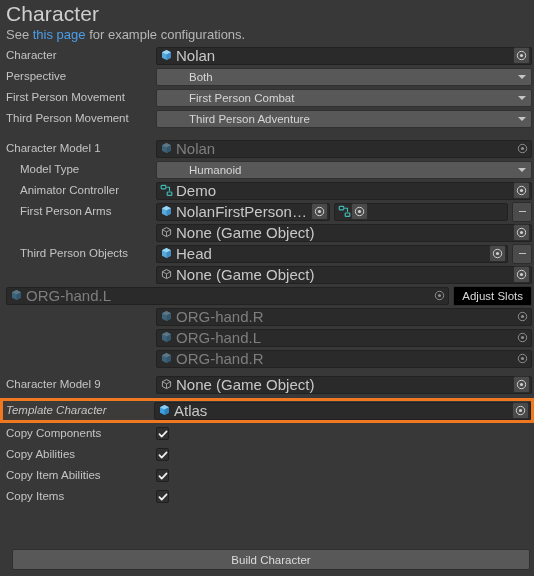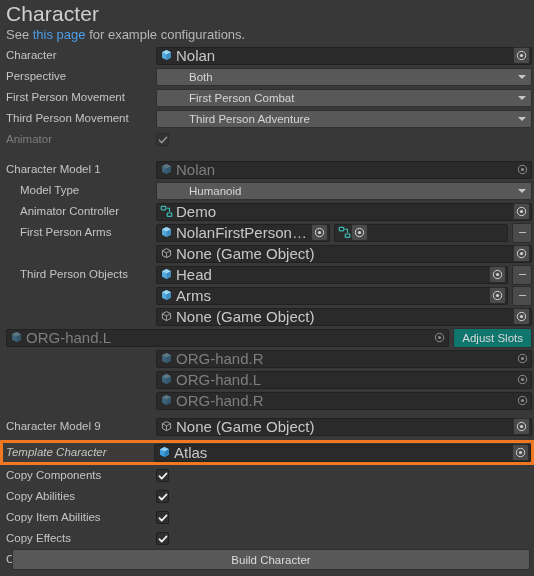--- a/index.html
+++ b/index.html
@@ -76,21 +76,21 @@
   
   .minus{
     width:18px;height:18px;flex:0 0 18px;margin-left:4px;
     background:#4b4b4b;border:1px solid #2c2c2c;border-radius:2px;
     display:flex;align-items:center;justify-content:center;cursor:pointer;
   }
   .minus i{display:block;width:7px;height:1px;background:#c0c0c0;}
 
   
   .pushbtn{
-    height:18px;background:#0f766e;border:1px solid #303030;border-radius:2px;
+    height:18px;background:#000000;border:1px solid #303030;border-radius:2px;
     color:#d8d8d8;font-size:11.5px;line-height:16px;
     display:flex;align-items:center;justify-content:center;
     padding:0 8px;margin-left:4px;cursor:pointer;white-space:nowrap;flex:0 0 auto;
   }
   .buildbtn{
     position:absolute;left:12px;right:4px;bottom:6px;height:19px;
     background:#585858;border:1px solid #2f2f2f;border-radius:2px;
     color:#dcdcdc;font-size:11.5px;
     display:flex;align-items:center;justify-content:center;cursor:pointer;
   }
@@ -174,32 +174,20 @@
   <div class="row">
     <div class="lbl">Third Person Movement</div>
     <div class="fields">
       <div class="dropdown">
         <span class="txt">Third Person Adventure</span>
         <span class="caret"></span>
       </div>
     </div>
   </div>
 
-  <div class="row">
-    <div class="lbl dim">Animator</div>
-    <div class="fields">
-      <span class="cbwrap">
-        <span class="cb dim">
-          <svg width="10" height="10" viewBox="0 0 10 10">
-              <path d="M1.4 5.2 3.7 7.6 8.6 2.3" fill="none" stroke="#d5d5d5" stroke-width="1.6" stroke-linecap="round" stroke-linejoin="round"></path>
-            </svg>
-        </span>
-      </span>
-    </div>
-  </div>
 
   <div class="gap"></div>
 
   <div class="row">
     <div class="lbl">Character Model 1</div>
     <div class="fields">
       <div class="objfield dim">
         <span class="ico">
           <svg width="13" height="13" viewBox="0 0 13 13">
               <path d="M6.5 1 11 3.3v5.4L6.5 11 2 8.7V3.3z" fill="#55a9dd"></path>
@@ -329,44 +317,20 @@
               <circle cx="5.5" cy="5.5" r="1.6" fill="#cfcfcf"></circle>
             </svg>
         </span>
       </div>
       <div class="minus">
         <i></i>
       </div>
     </div>
   </div>
 
-  <div class="row cont">
-    <div class="lbl ind1"></div>
-    <div class="fields">
-      <div class="objfield">
-        <span class="ico">
-          <svg width="13" height="13" viewBox="0 0 13 13">
-              <path d="M6.5 1 11 3.3v5.4L6.5 11 2 8.7V3.3z" fill="#55a9dd"></path>
-              <path d="M6.5 1 11 3.3 6.5 5.6 2 3.3z" fill="#9bd4f0"></path>
-              <path d="M6.5 5.6 11 3.3v5.4L6.5 11z" fill="#3e8cc0"></path>
-            </svg>
-        </span>
-        <span class="txt">Arms</span>
-        <span class="picker btn">
-          <svg width="11" height="11" viewBox="0 0 11 11">
-              <circle cx="5.5" cy="5.5" r="4.2" fill="none" stroke="#cfcfcf" stroke-width="1"></circle>
-              <circle cx="5.5" cy="5.5" r="1.6" fill="#cfcfcf"></circle>
-            </svg>
-        </span>
-      </div>
-      <div class="minus">
-        <i></i>
-      </div>
-    </div>
-  </div>
 
   <div class="row cont">
     <div class="lbl ind1"></div>
     <div class="fields">
       <div class="objfield">
         <span class="ico">
           <svg width="13" height="13" viewBox="0 0 13 13">
               <path d="M6.5 1.6 10.6 3.7v4.8L6.5 10.6 2.4 8.5V3.7z" fill="none" stroke="#a6a6a6" stroke-width="1"></path>
               <path d="M2.4 3.7 6.5 5.9l4.1-2.2M6.5 5.9v4.7" fill="none" stroke="#a6a6a6" stroke-width=".9"></path>
             </svg>
@@ -549,41 +513,29 @@
       <span class="cbwrap">
         <span class="cb">
           <svg width="10" height="10" viewBox="0 0 10 10">
               <path d="M1.4 5.2 3.7 7.6 8.6 2.3" fill="none" stroke="#f0f0f0" stroke-width="1.7" stroke-linecap="round" stroke-linejoin="round"></path>
             </svg>
         </span>
       </span>
     </div>
   </div>
 
-  <div class="row">
-    <div class="lbl">Copy Effects</div>
+
+  <div class="row">
+    <div class="lbl">Copy Items</div>
     <div class="fields">
       <span class="cbwrap">
         <span class="cb">
           <svg width="10" height="10" viewBox="0 0 10 10">
               <path d="M1.4 5.2 3.7 7.6 8.6 2.3" fill="none" stroke="#f0f0f0" stroke-width="1.7" stroke-linecap="round" stroke-linejoin="round"></path>
             </svg>
         </span>
       </span>
     </div>
   </div>
 
-  <div class="row">
-    <div class="lbl">Copy Items</div>
-    <div class="fields">
-      <span class="cbwrap">
-        <span class="cb">
-          <svg width="10" height="10" viewBox="0 0 10 10">
-              <path d="M1.4 5.2 3.7 7.6 8.6 2.3" fill="none" stroke="#f0f0f0" stroke-width="1.7" stroke-linecap="round" stroke-linejoin="round"></path>
-            </svg>
-        </span>
-      </span>
-    </div>
-  </div>
-
   <div class="buildbtn">Build Character</div>
 
 </div>
 
 </body></html>

